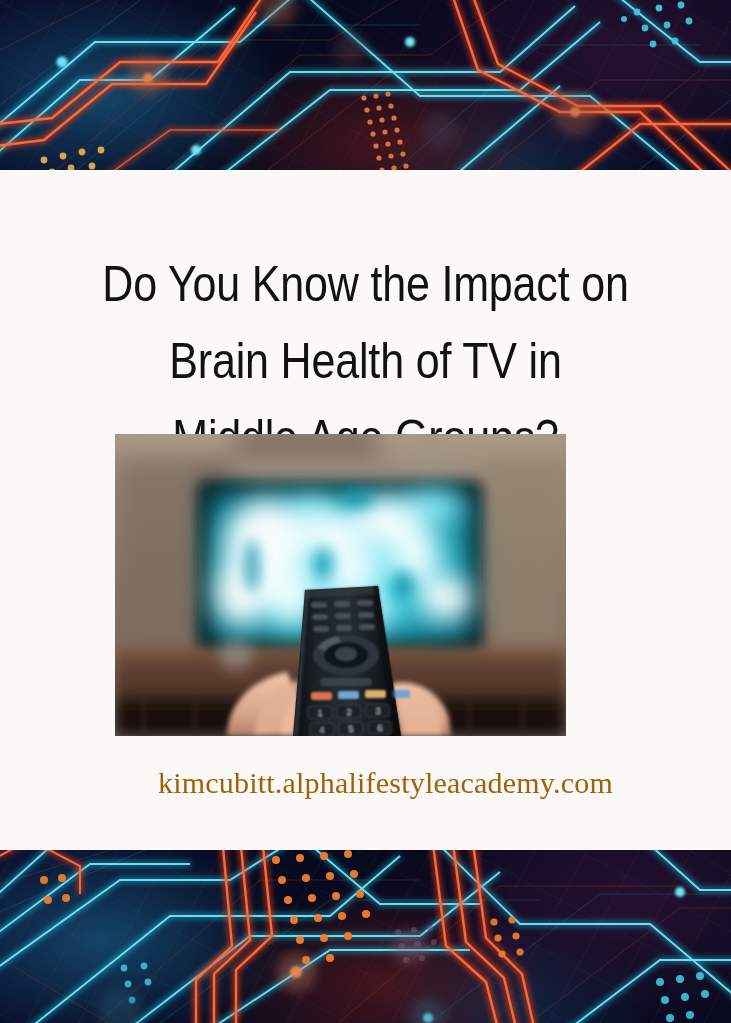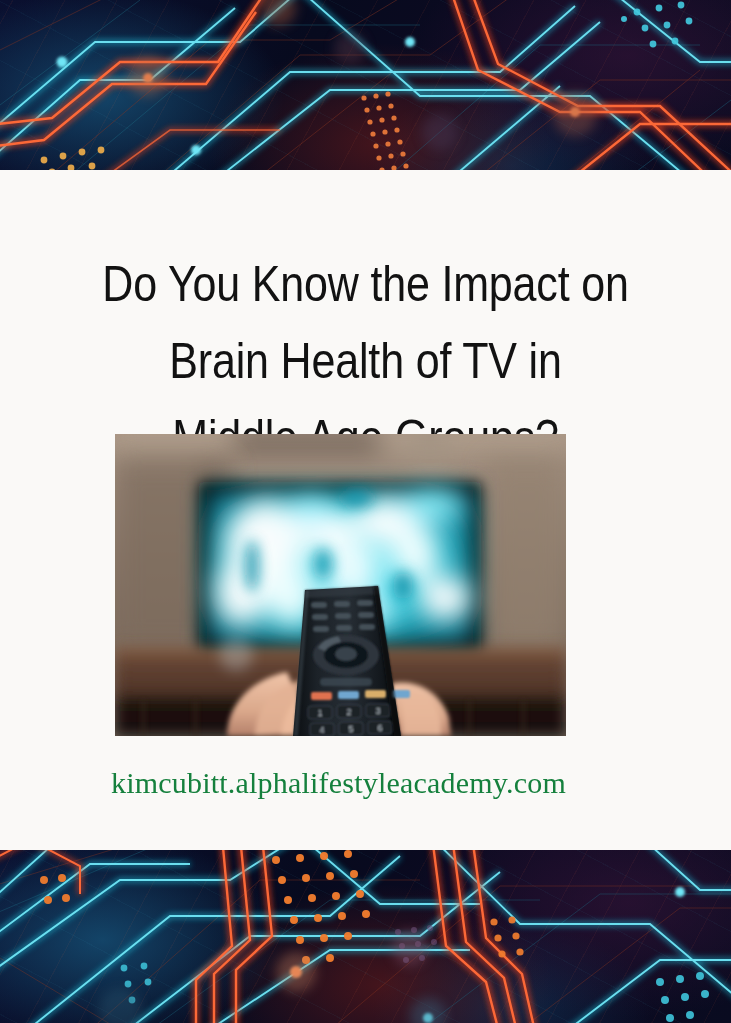--- a/index.html
+++ b/index.html
@@ -73,25 +73,26 @@
     overflow:hidden;
     background:#1b1410;
   }
   #photo svg{position:absolute;inset:0;width:100%;height:100%;}
 
   
   #url{
     position:absolute;
     left:0; top:596px; width:677px;
     text-align:center;
-    color:#15803d;
+    color:#a16207;
     font-family:"Liberation Serif", serif;
     font-size:30px;
     letter-spacing:.2px;
     white-space:nowrap;
+    padding-left:47px;
   }
 </style>
 </head>
 <body>
 
 <div id="pin">
 
   <div class="banner" id="banner-top">
     <div class="banner-bg"></div>
     <div class="banner-bg2"></div>

